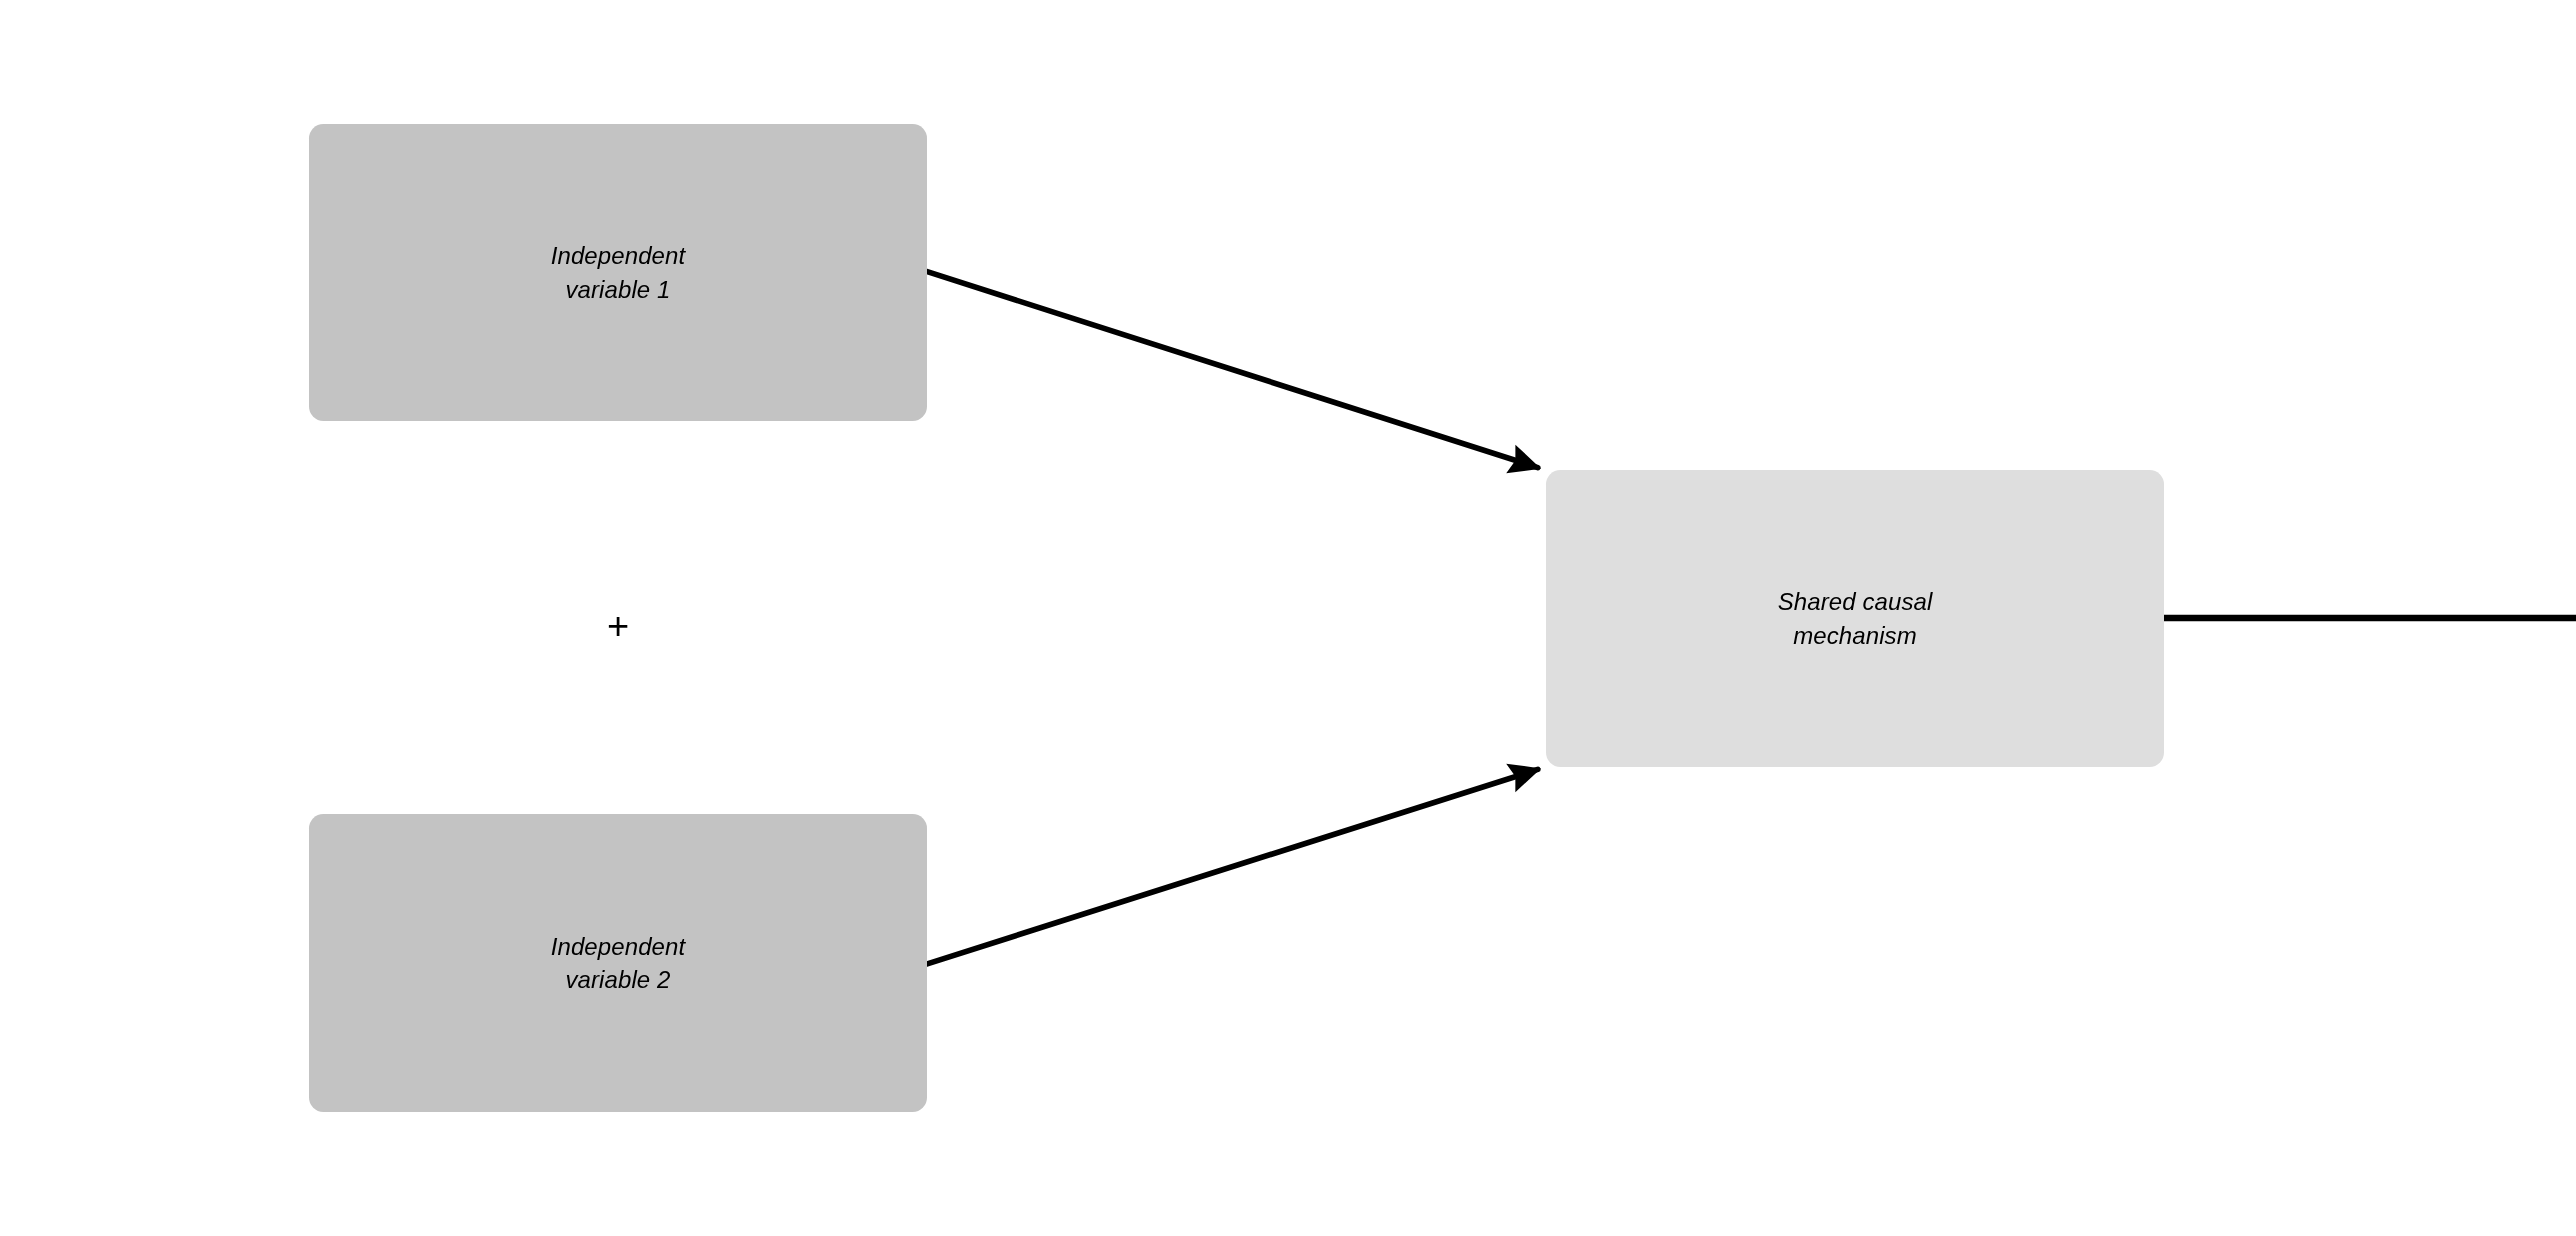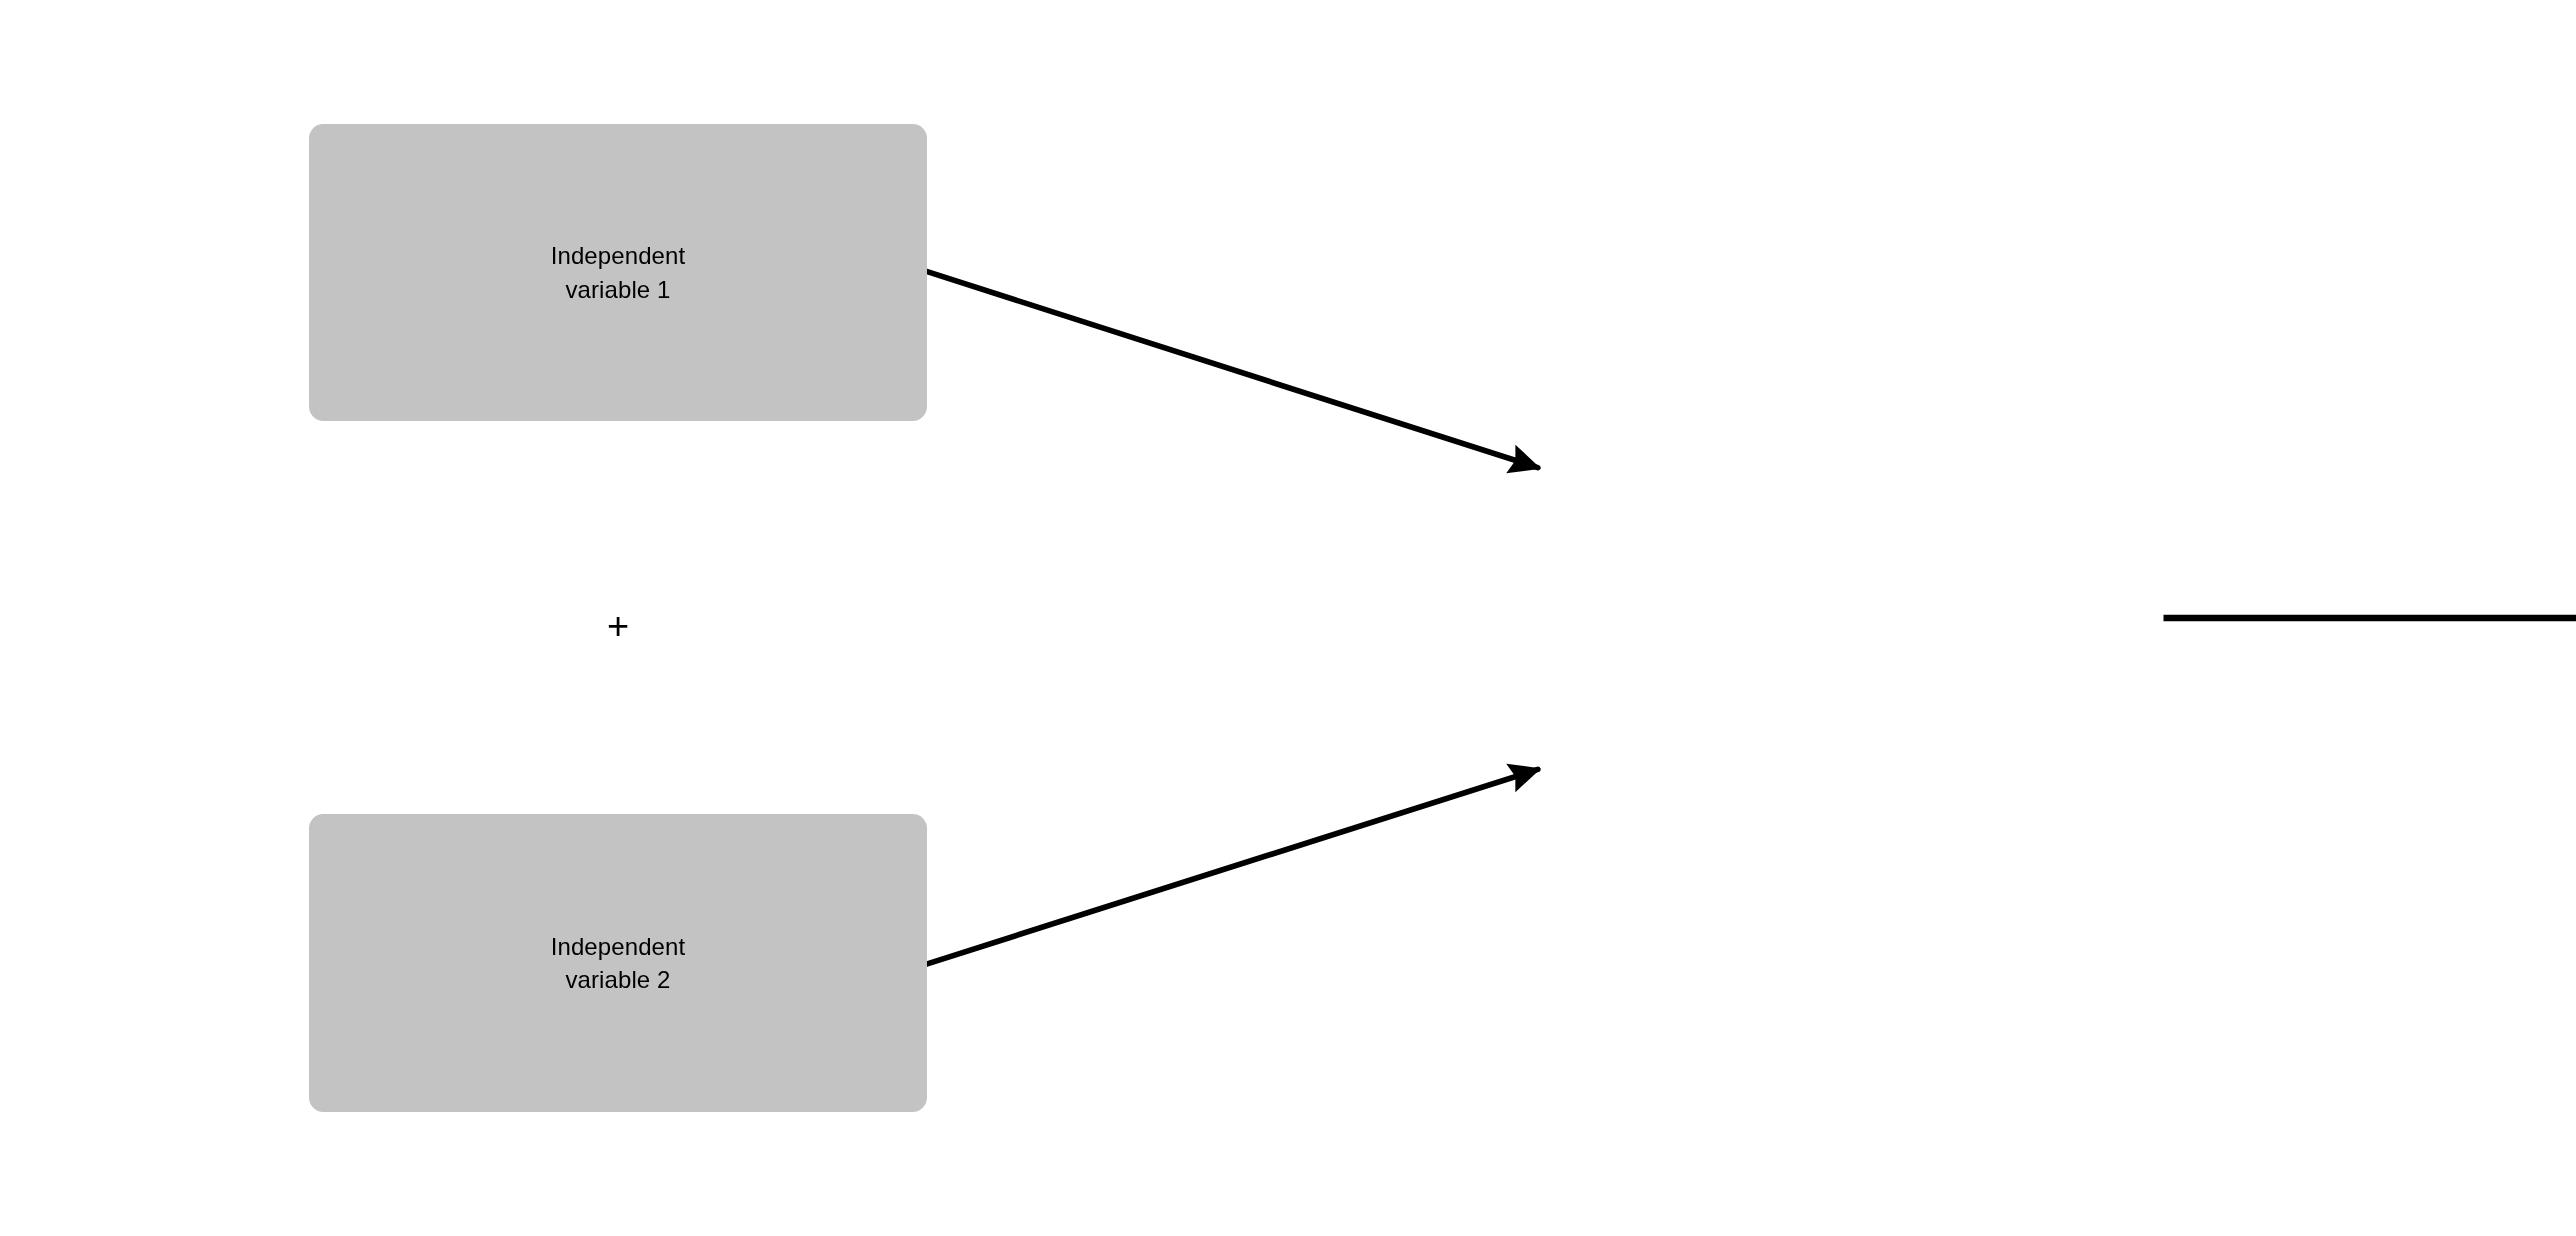--- a/index.html
+++ b/index.html
@@ -35,20 +35,21 @@
     display: flex;
     align-items: center;
     justify-content: center;
     text-align: center;
     color: #000000;
     font-size: 24px;
     line-height: 1.38;
     letter-spacing: 0.1px;
     font-weight: 400;
     white-space: pre-line;
+    font-style: italic;
   }
   #node-iv1 {
     left: 309px;
     top: 124px;
     width: 618px;
     height: 297px;
   }
   #node-iv2 {
     left: 309px;
     top: 814px;
@@ -98,17 +99,21 @@
   <div class="node" id="node-iv1" style="left: 309px; top: 124px; width: 618px; height: 297px; background: rgb(195, 195, 195); color: rgb(0, 0, 0);">
     <span>Independent
 variable 1</span>
   </div>
 
   <div class="node" id="node-iv2" style="left: 309px; top: 814px; width: 618px; height: 298px; background: rgb(195, 195, 195); color: rgb(0, 0, 0);">
     <span>Independent
 variable 2</span>
   </div>
 
+  <div class="node" id="node-mech" style="left: 1546px; top: 470px; width: 618px; height: 297px; background: rgb(222, 222, 222); color: rgb(0, 0, 0);">
+    <span>Shared causal
+mechanism</span>
+  </div>
 
   <div id="plus-operator">+</div>
 
 </div>
 
 
 </body></html>

